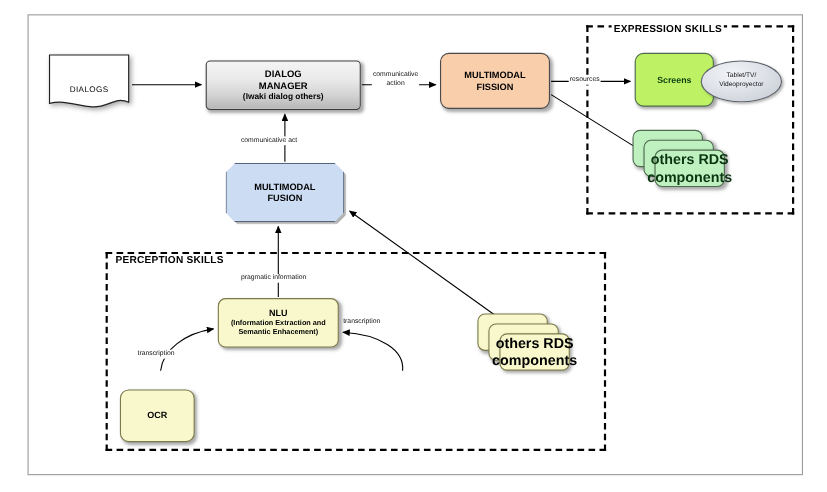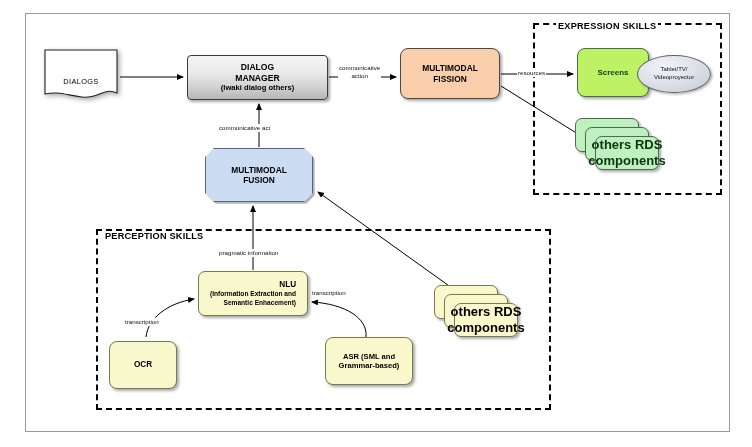--- a/index.html
+++ b/index.html
@@ -132,27 +132,26 @@
   }
 
   
   .nlu{
     left:198px;top:271px;
     width:110px;height:45px;
     border:1px solid #7b7a4a;
     border-radius:7px;
     background:#f8f8cc;
     font-size:8.2px;
-    text-align:right;
   }
   .nlu .l2,.nlu .l3{font-size:6.6px;}
 
   
   .ocr{
-    left:109px;top:341px;
+    left:109px;top:354px;
     width:68px;height:48px;
     border:1px solid #7b7a4a;
     border-radius:8px;
     background:#f8f8cc;
     font-size:8.2px;
   }
 
   
   .asr{
     left:325px;top:337px;
@@ -341,20 +340,14 @@
       <span class="l1">NLU</span>
       <span class="l2">(Information Extraction and</span>
       <span class="l3">Semantic Enhacement)</span>
     </span>
   </div>
 
   <div class="node ocr">
     <span class="lines">OCR</span>
   </div>
 
-  <div class="node asr">
-    <span class="lines">
-      <span class="l1">ASR (SML and</span>
-      <span class="l2">Grammar-based)</span>
-    </span>
-  </div>
 
 </div>
 
 </body></html>

